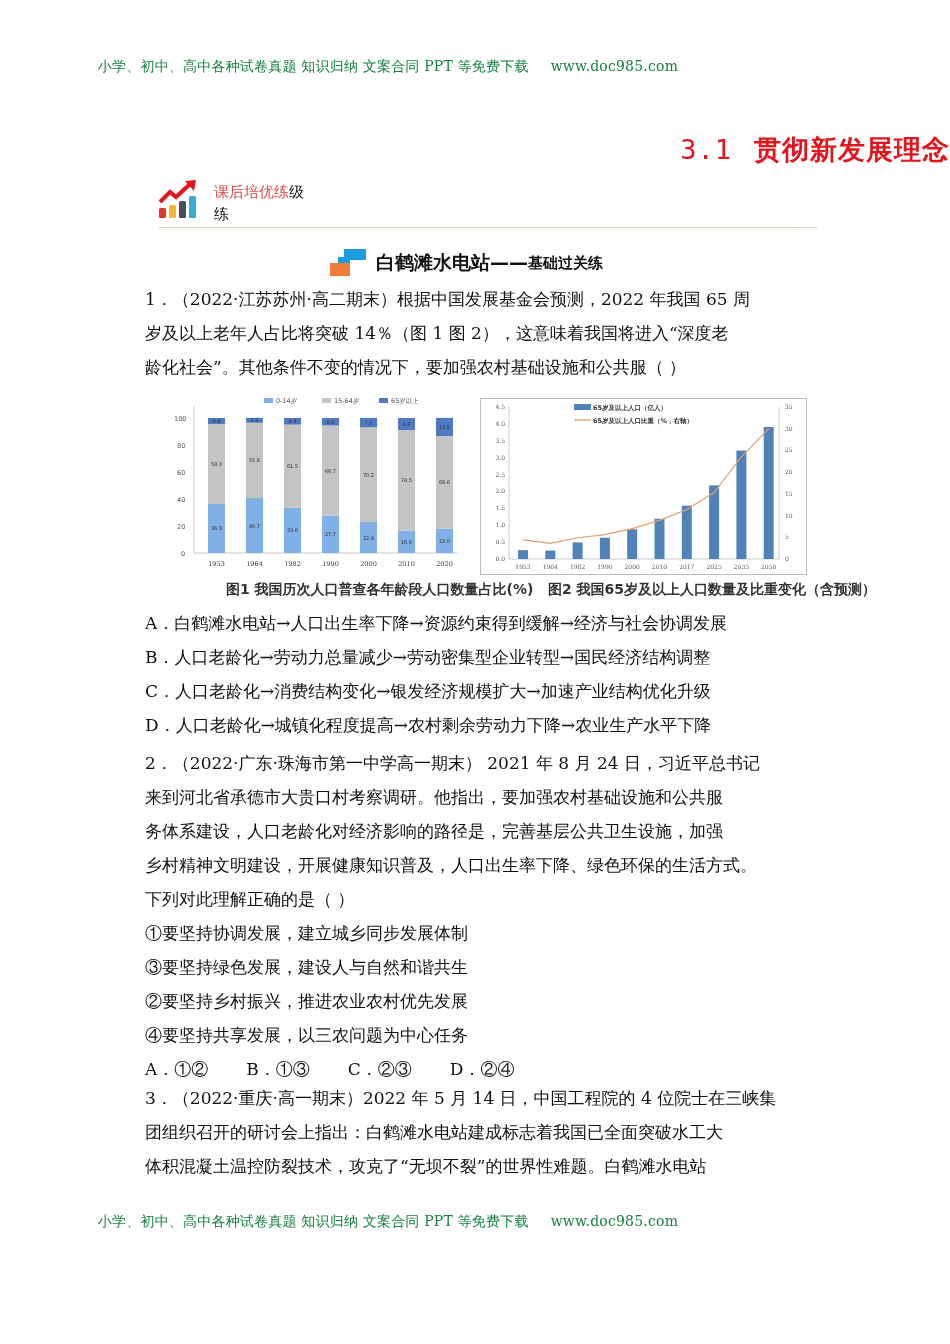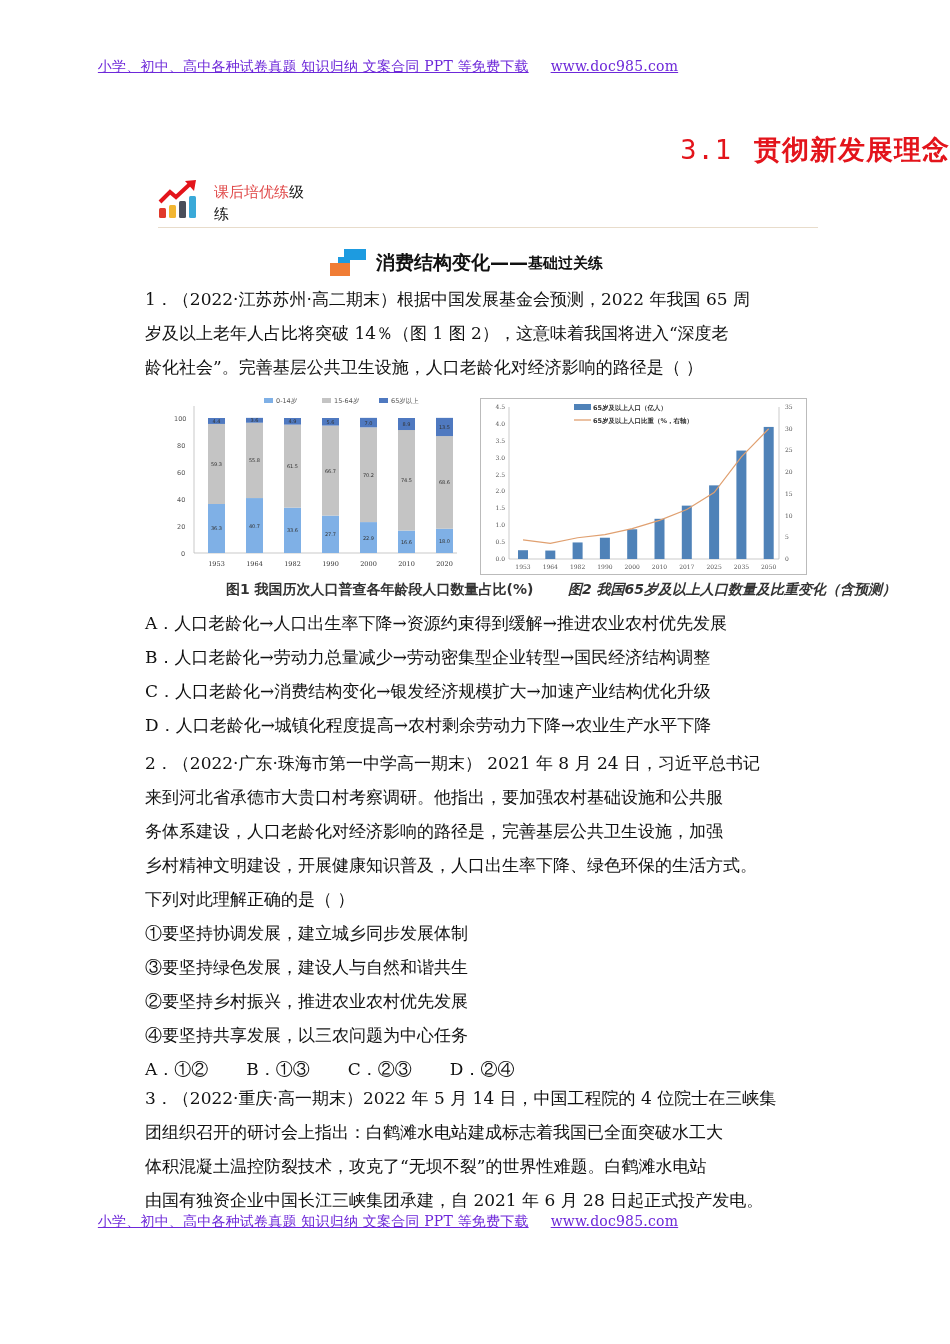--- a/index.html
+++ b/index.html
@@ -1,19 +1,19 @@
 <!DOCTYPE html>
 <html><head>
 <meta charset="utf-8">
 <style>
   html, body { margin:0; padding:0; background:#ffffff; }
   body { width:950px; height:1344px; position:relative; overflow:hidden;
          font-family:"DejaVu Serif","Liberation Serif",serif; color:#111; }
   .page-header, .page-footer { position:absolute; left:0; width:776px; text-align:center;
-         font-size:14px; color:#6d28d9; letter-spacing:0.2px;text-decoration:underline; }
+         font-size:14px; color:#15803d; letter-spacing:0.2px; }
   .page-header { top:58px; }
   .page-footer { top:1213px; }
   .page-header .url, .page-footer .url { margin-left:22px; }
   .title { position:absolute; top:132px; left:0; width:950px; text-align:right;
            color:#e3141b; font-size:27px; font-weight:bold; letter-spacing:1px; }
   .title .num { margin-right:22px; font-family:"DejaVu Sans Mono","Liberation Mono",monospace; font-weight:normal; }
   .practice-logo { position:absolute; left:158px; top:180px; width:42px; height:40px; }
   .practice-label { position:absolute; left:214px; top:181px; font-size:15px; line-height:22px;
                     font-family:"DejaVu Sans","Liberation Sans",sans-serif; }
   .practice-label .red { color:#e04848; }
@@ -55,28 +55,28 @@
   <span>练</span>
 </div>
 <div class="divider"></div>
 
 <div class="section">
   <span class="icon">
     <span style="position:absolute;left:14px;top:0;width:22px;height:11px;background:#1d9be0;"></span>
     <span style="position:absolute;left:8px;top:8px;width:12px;height:10px;background:#1d9be0;"></span>
     <span style="position:absolute;left:0;top:14px;width:20px;height:13px;background:#f07d35;"></span>
   </span>
-  <span class="big">消费结构变化——</span>
+  <span class="big">白鹤滩水电站——</span>
     <span class="small">基础过关练</span>
 </div>
 
 <div class="text" style="top:282px;">
   <span class="line">1．（2022·江苏苏州·高二期末）根据中国发展基金会预测，2022 年我国 65 周</span>
   <span class="line">岁及以上老年人占比将突破 14％（图 1 图 2），这意味着我国将进入“深度老</span>
-  <span class="line">龄化社会”。完善基层公共卫生设施，人口老龄化对经济影响的路径是（   ）</span>
+  <span class="line">龄化社会”。其他条件不变的情况下，要加强农村基础设施和公共服（   ）</span>
 </div>
 
 <div class="figs">
   <svg class="fig1" viewBox="0 0 290 178">
     <g font-family="DejaVu Sans, sans-serif" font-size="6.5" fill="#555">
       <rect x="92" y="2" width="9" height="5" fill="#7fb0e6"></rect>
         <text x="104" y="7">0-14岁</text>
       <rect x="150" y="2" width="9" height="5" fill="#c4c4c4"></rect>
         <text x="162" y="7">15-64岁</text>
       <rect x="207" y="2" width="9" height="5" fill="#4f79c0"></rect>
@@ -194,24 +194,24 @@
         <rect x="200.8" y="106.6311111111111" width="10" height="53.3688888888889" fill="#4f82b8"></rect>
         <rect x="228.1" y="86.36444444444444" width="10" height="73.63555555555556" fill="#4f82b8"></rect>
         <rect x="255.39999999999998" y="51.57333333333332" width="10" height="108.42666666666668" fill="#4f82b8"></rect>
         <rect x="282.70000000000005" y="27.928888888888878" width="10" height="132.07111111111112" fill="#4f82b8"></rect>
       </g>
     <polyline id="fig2-line" fill="none" stroke="#e0a070" stroke-width="1.2" points="42,140.89142857142858 69.3,144.3657142857143 96.6,138.72 123.9,135.68 151.2,129.6 178.5,121.34857142857143 205.8,110.49142857142857 233.1,93.55428571428571 260.4,57.94285714285715 287.70000000000005,29.714285714285722"></polyline>
   </svg>
 </div>
 
 <div class="caption" style="left:178px;">图1 我国历次人口普查各年龄段人口数量占比(%)</div>
-<div class="caption" style="left:520px;font-style:italic;">图2 我国65岁及以上人口数量及比重变化（含预测）</div>
+<div class="caption" style="left:500px;">图2 我国65岁及以上人口数量及比重变化（含预测）</div>
 
 <div class="text" style="top:606px;">
-  <span class="line">A．人口老龄化→人口出生率下降→资源约束得到缓解→推进农业农村优先发展</span>
+  <span class="line">A．白鹤滩水电站→人口出生率下降→资源约束得到缓解→经济与社会协调发展</span>
   <span class="line">B．人口老龄化→劳动力总量减少→劳动密集型企业转型→国民经济结构调整</span>
   <span class="line">C．人口老龄化→消费结构变化→银发经济规模扩大→加速产业结构优化升级</span>
   <span class="line">D．人口老龄化→城镇化程度提高→农村剩余劳动力下降→农业生产水平下降</span>
 </div>
 
 <div class="text" style="top:746px;">
   <span class="line">2．（2022·广东·珠海市第一中学高一期末）  2021 年 8 月 24 日，习近平总书记</span>
   <span class="line">来到河北省承德市大贵口村考察调研。他指出，要加强农村基础设施和公共服</span>
   <span class="line">务体系建设，人口老龄化对经济影响的路径是，完善基层公共卫生设施，加强</span>
   <span class="line">乡村精神文明建设，开展健康知识普及，人口出生率下降、绿色环保的生活方式。</span>
@@ -222,18 +222,17 @@
   <span class="line">④要坚持共享发展，以三农问题为中心任务</span>
   <span class="line options">
     <span>A．①②</span><span>B．①③</span><span>C．②③</span><span>D．②④</span>
   </span>
 </div>
 
 <div class="text" style="top:1081px;">
   <span class="line">3．（2022·重庆·高一期末）2022 年 5 月 14 日，中国工程院的 4 位院士在三峡集</span>
   <span class="line">团组织召开的研讨会上指出：白鹤滩水电站建成标志着我国已全面突破水工大</span>
   <span class="line">体积混凝土温控防裂技术，攻克了“无坝不裂”的世界性难题。白鹤滩水电站</span>
-  <span class="line">由国有独资企业中国长江三峡集团承建，自 2021 年 6 月 28 日起正式投产发电。</span>
 </div>
 
 <div class="page-footer">
   <span>小学、初中、高中各种试卷真题  知识归纳  文案合同  PPT 等免费下载</span><span class="url">www.doc985.com</span>
 </div>
 
 </body></html>

